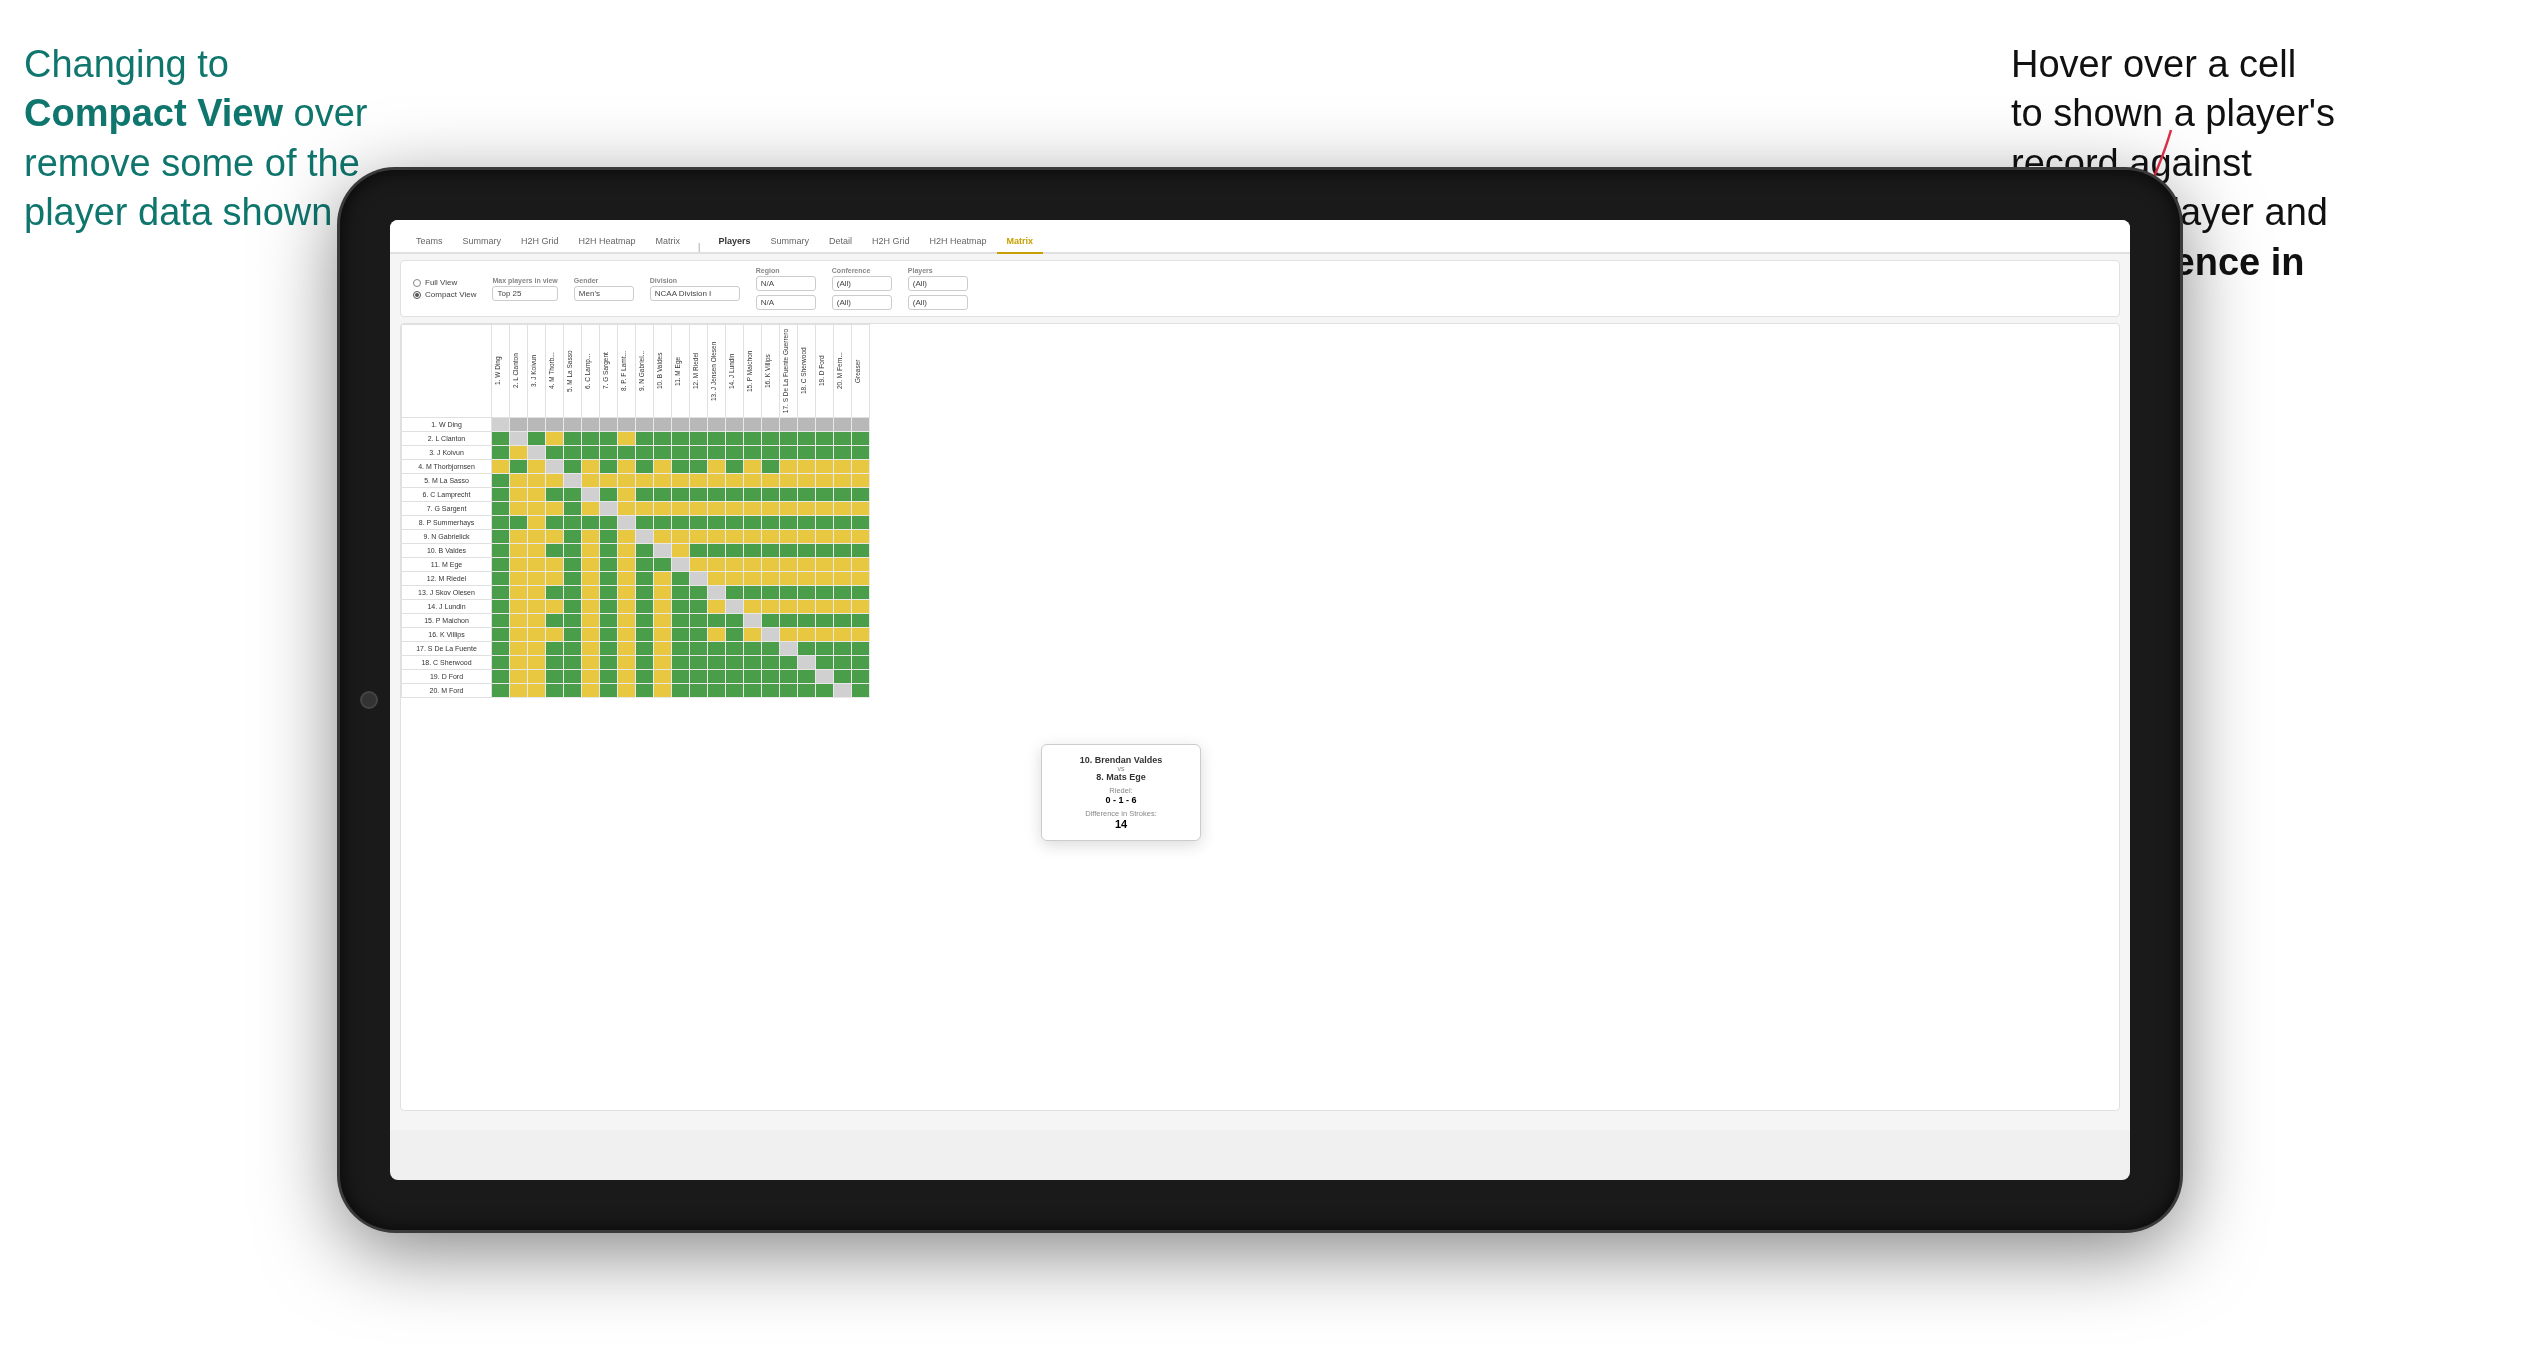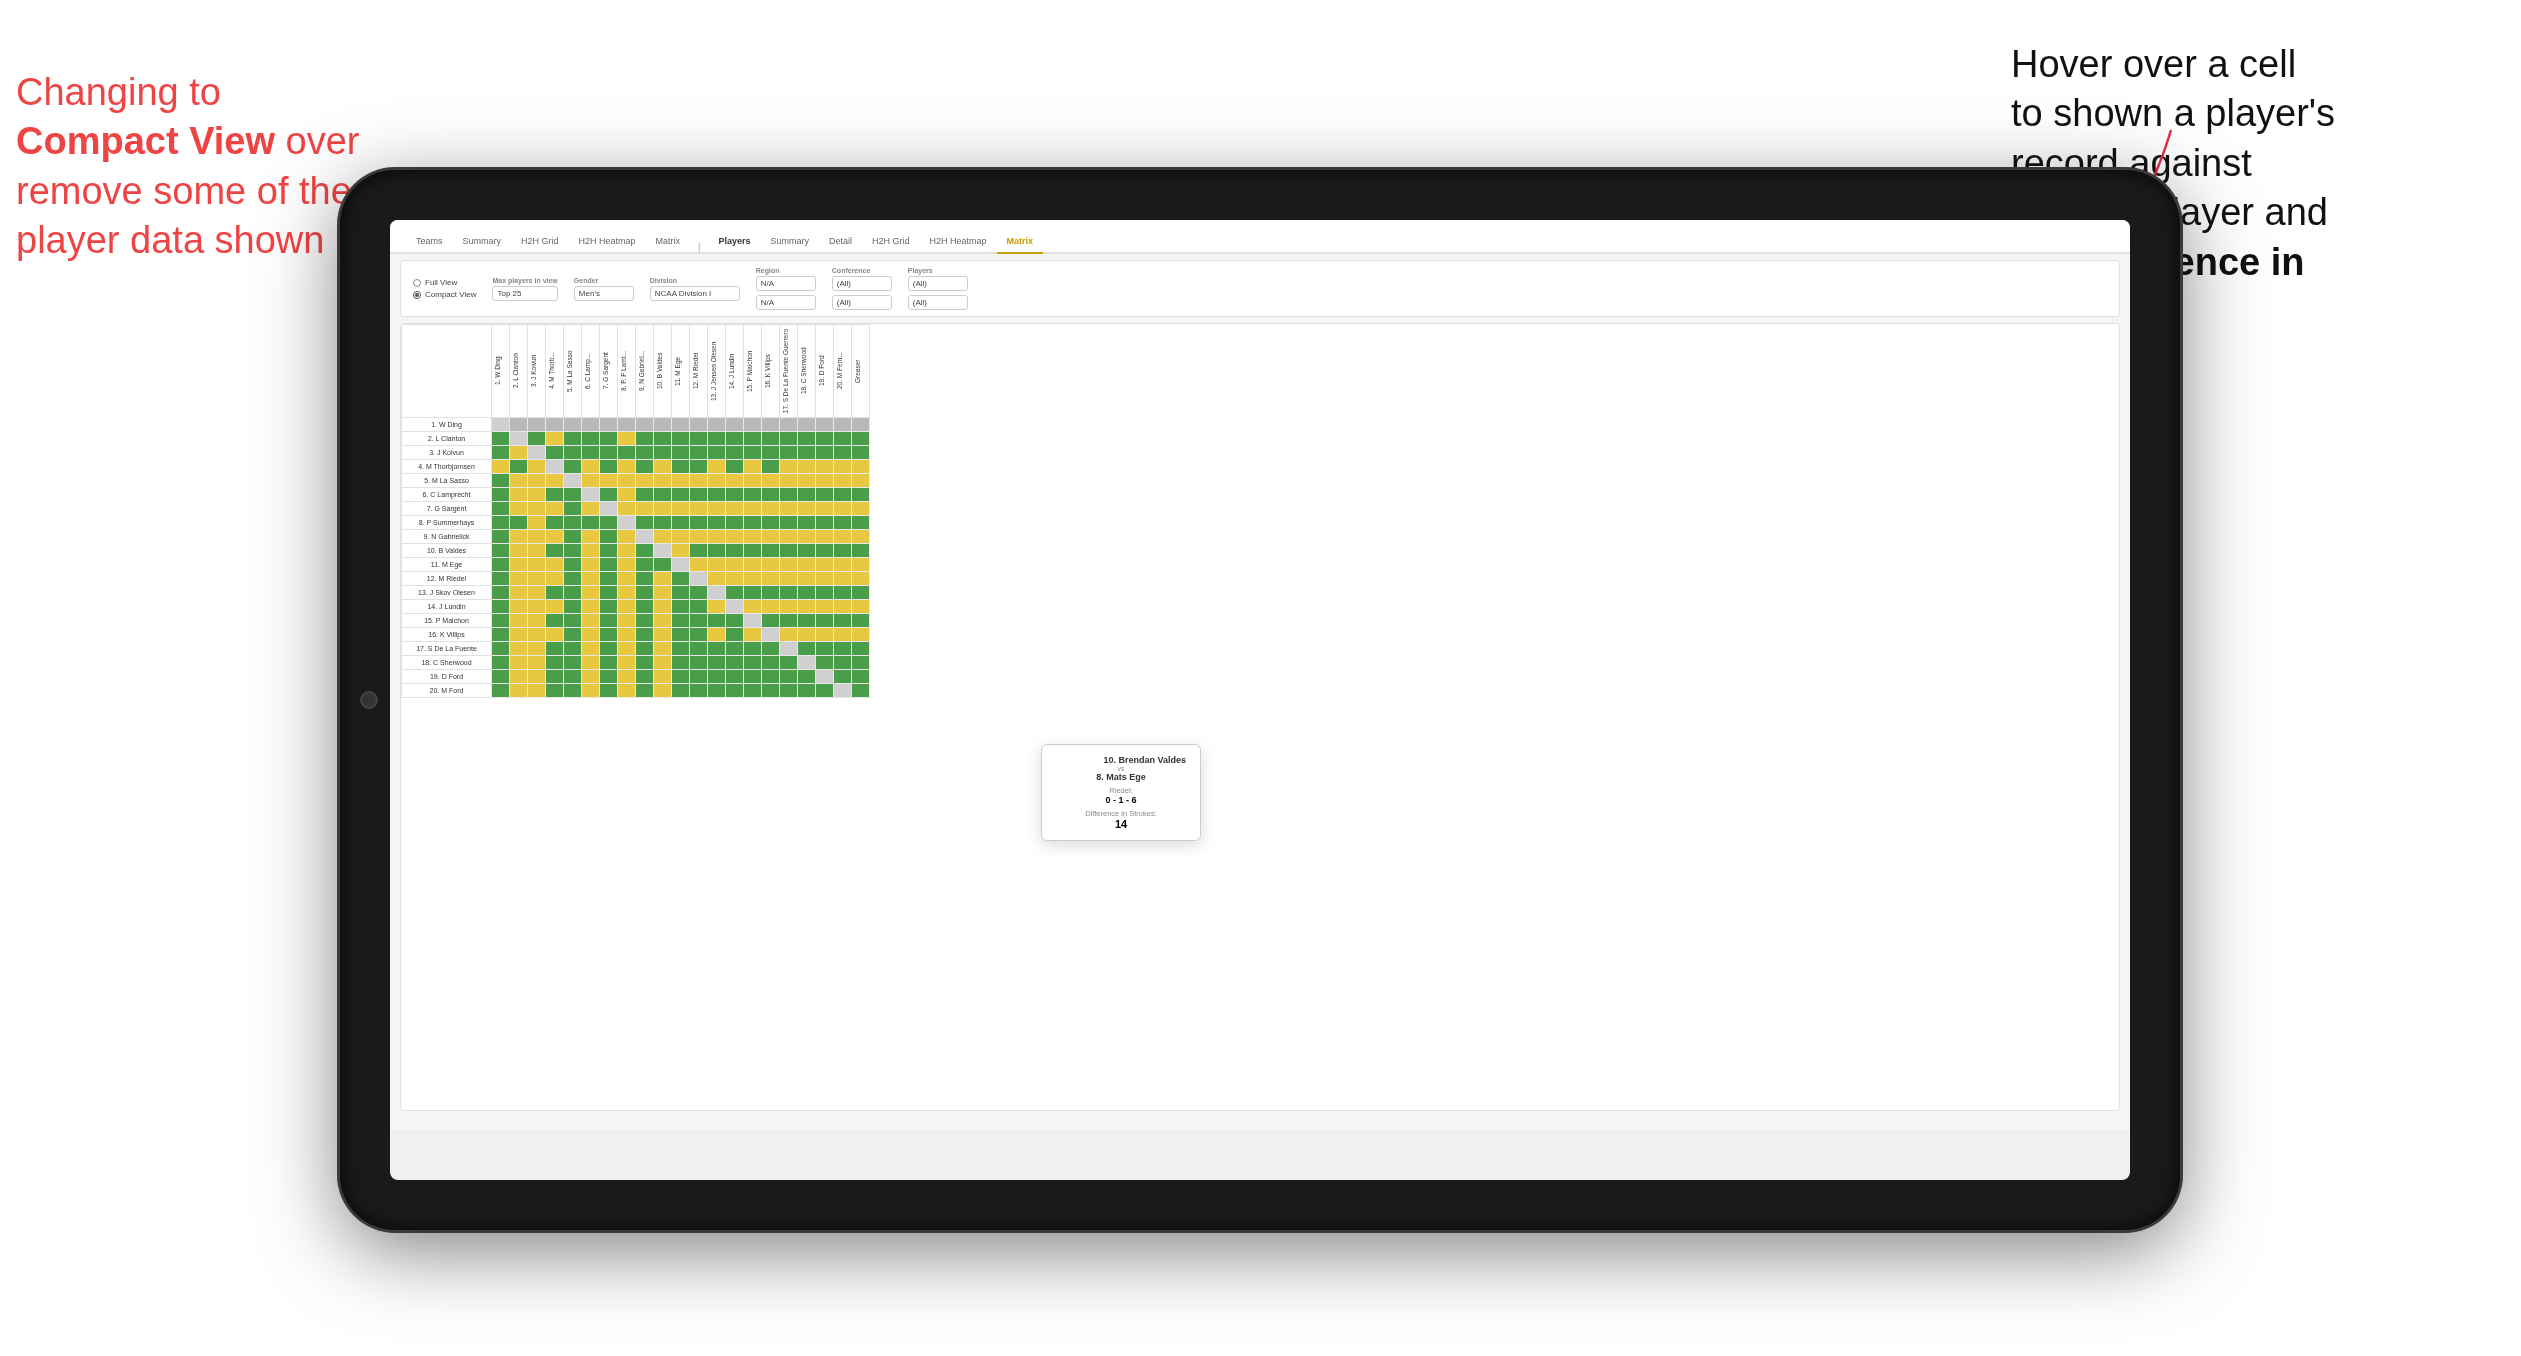--- a/index.html
+++ b/index.html
@@ -9,26 +9,25 @@
       width: 2521px;
       height: 1356px;
       position: relative;
       overflow: hidden;
     }
 
     
     .annotation-left {
       position: absolute;
       top: 40px;
-      left: 16px;
+      left: 24px;
       font-size: 38px;
       line-height: 1.3;
       width: 490px;
-      color: #ef4444;
-      margin-top: 28px;
+      color: #0f766e;
     }
     .annotation-left strong {
       font-weight: 900;
     }
 
     .annotation-right {
       position: absolute;
       top: 40px;
       right: 20px;
       font-size: 38px;
@@ -291,21 +290,21 @@
       top: 420px;
       left: 640px;
       width: 160px;
     }
 
     .tooltip-vs {
       font-size: 7px;
       color: #888;
     }
 
-    .tooltip-player1 { font-size: 9px; font-weight: 600; color: #333; text-align: right; }
+    .tooltip-player1 { font-size: 9px; font-weight: 600; color: #333; }
     .tooltip-player2 { font-size: 9px; font-weight: 600; color: #333; }
     .tooltip-record-label { font-size: 7.5px; color: #888; margin-top: 4px; }
     .tooltip-record { font-size: 9px; font-weight: 600; }
     .tooltip-diff-label { font-size: 7.5px; color: #888; margin-top: 4px; }
     .tooltip-diff-num { font-size: 11px; font-weight: 700; }
 
     
     .arrow-svg {
       position: absolute;
       pointer-events: none;

